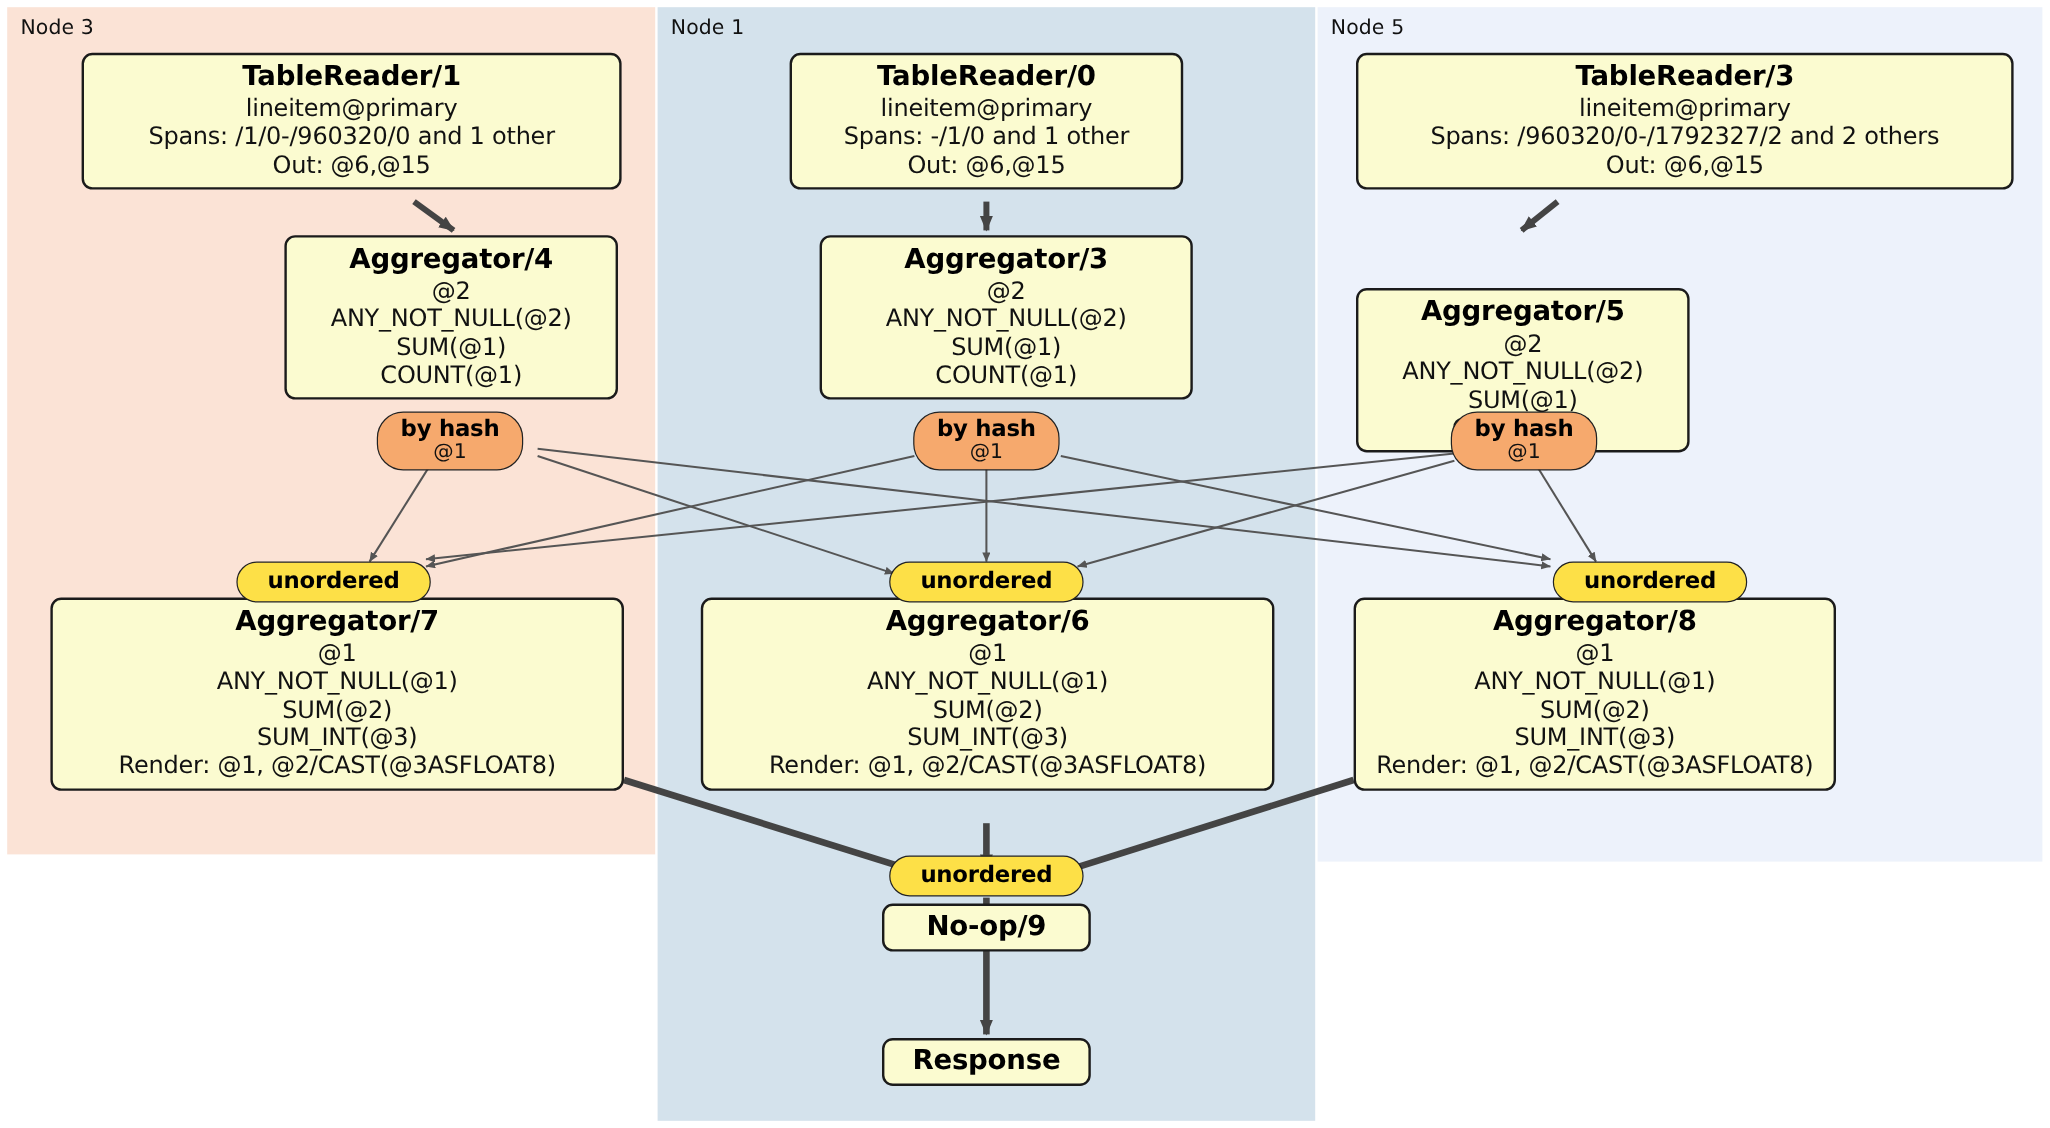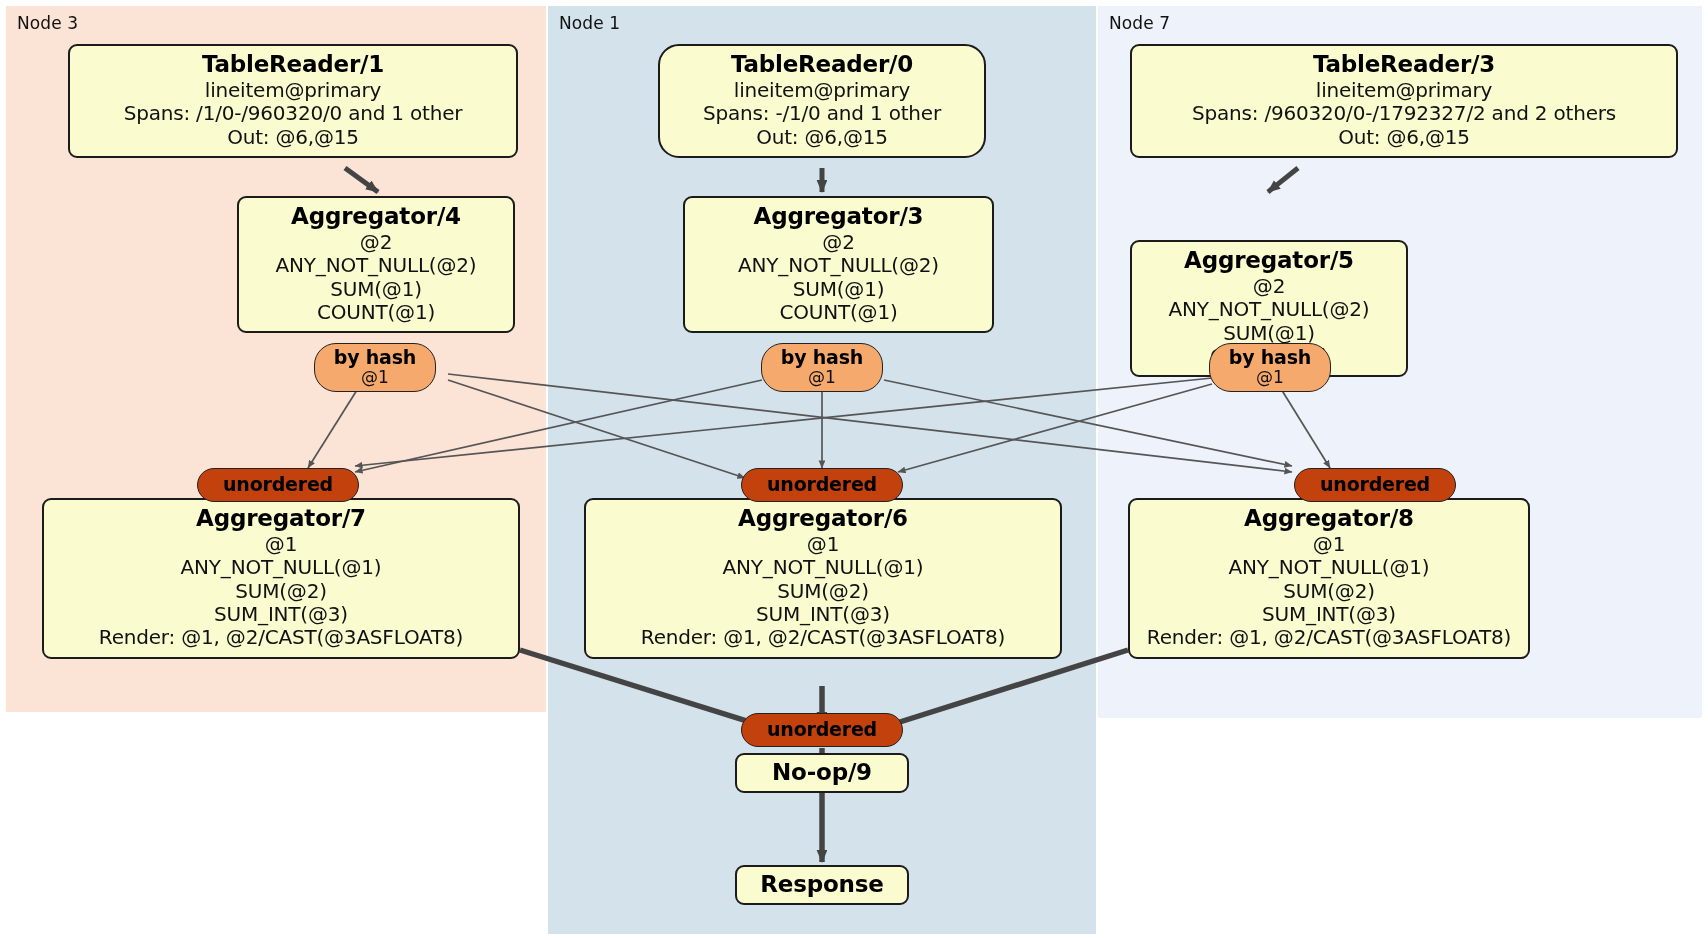--- a/index.html
+++ b/index.html
@@ -78,21 +78,21 @@
     text-align: center;
     z-index: 20;
     line-height: 1.1;
     padding: 3px 12px 4px 12px;
   }
   .badge.hash {
     background: #f6a96d;
     border: 1.6px solid #222222;
   }
   .badge.unordered {
-    background: #c2410c;
+    background: #fde047;
     border: 1.6px solid #222222;
   }
   .badge .b-title {
     display: block;
     font-weight: bold;
     font-size: 19px;
     color: #000000;
     white-space: nowrap;
     letter-spacing: -0.2px;
   }
@@ -109,21 +109,21 @@
 
   <div class="node-panel" style="left:6px; top:6px; width:540px; height:706px; background:#fbe3d6;">
     <span class="node-panel-label">Node 3</span>
   </div>
 
   <div class="node-panel" style="left:548px; top:6px; width:548px; height:928px; background:#d4e2ec;">
     <span class="node-panel-label">Node 1</span>
   </div>
 
   <div class="node-panel" style="left:1098px; top:6px; width:604px; height:712px; background:#edf2fb;">
-    <span class="node-panel-label">Node 7</span>
+    <span class="node-panel-label">Node 5</span>
   </div>
 
   <svg id="edges" viewBox="0 0 1708 940">
     <defs>
       <marker id="ah-thin" markerWidth="9" markerHeight="9" refX="7.6" refY="3.4" orient="auto" markerUnits="userSpaceOnUse">
         <path d="M0,0 L8,3.4 L0,6.8 z" fill="#555555"></path>
       </marker>
       <marker id="ah-thick" markerWidth="16" markerHeight="16" refX="12" refY="5.4" orient="auto" markerUnits="userSpaceOnUse">
         <path d="M0,0 L13,5.4 L0,10.8 z" fill="#444444"></path>
       </marker>
@@ -154,21 +154,21 @@
     <path d="M822,792 L822,862" stroke="#444444" stroke-width="5.5" fill="none" marker-end="url(#ah-thick)"></path>
   </svg>
 
   <div class="proc" style="left:68px; top:44px; width:450px;">
     <span class="title">TableReader/1</span>
     <span class="line">lineitem@primary</span>
     <span class="line">Spans: /1/0-/960320/0 and 1 other</span>
     <span class="line">Out: @6,@15</span>
   </div>
 
-  <div class="proc" style="left:658px; top:44px; width:328px;border-radius:21px;">
+  <div class="proc" style="left:658px; top:44px; width:328px;">
     <span class="title">TableReader/0</span>
     <span class="line">lineitem@primary</span>
     <span class="line">Spans: -/1/0 and 1 other</span>
     <span class="line">Out: @6,@15</span>
   </div>
 
   <div class="proc" style="left:1130px; top:44px; width:548px;">
     <span class="title">TableReader/3</span>
     <span class="line">lineitem@primary</span>
     <span class="line">Spans: /960320/0-/1792327/2 and 2 others</span>

